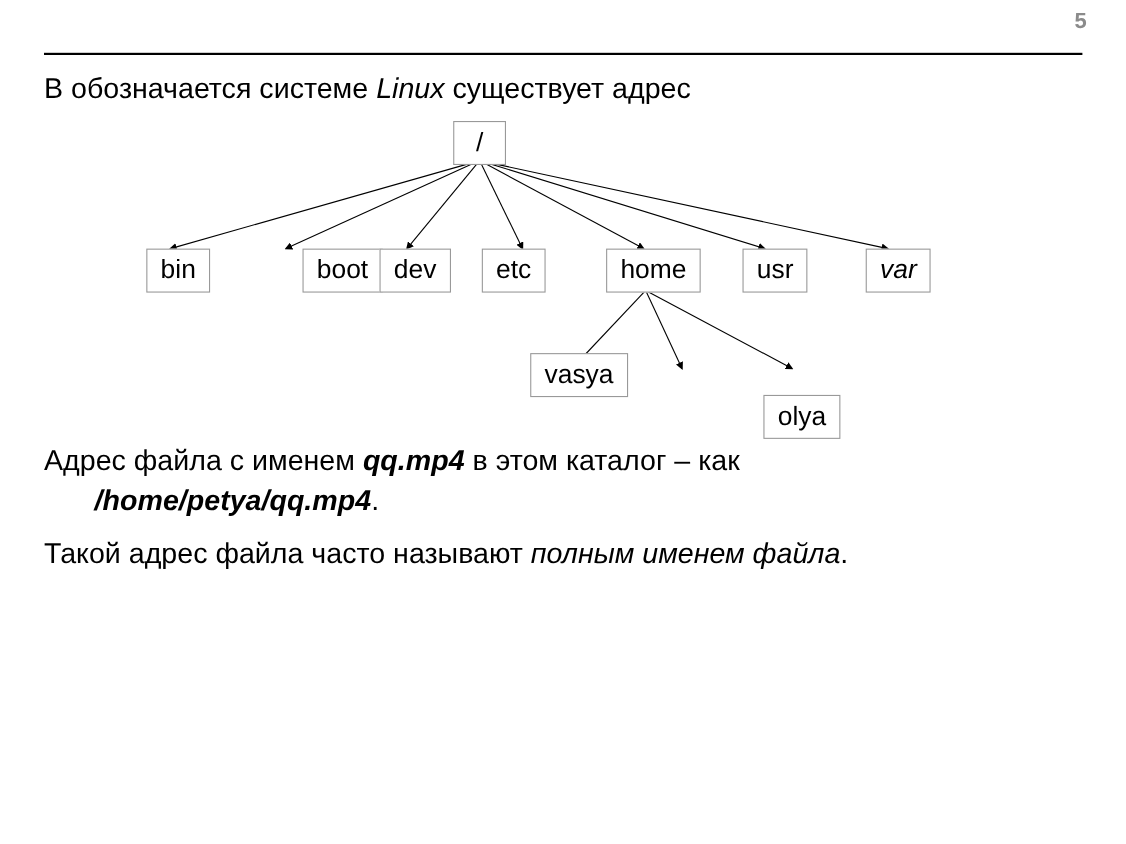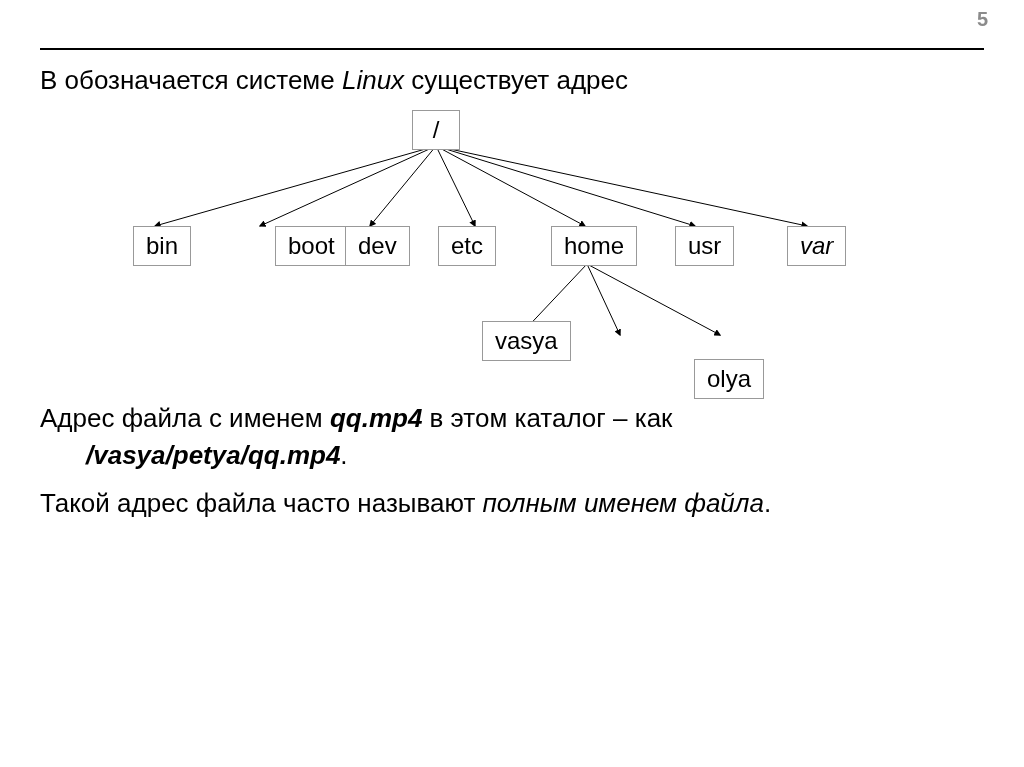--- a/index.html
+++ b/index.html
@@ -121,20 +121,20 @@
     <div class="node etc">etc</div>
     <div class="node home">home</div>
     <div class="node usr">usr</div>
     <div class="node var">var</div>
     <div class="node vasya">vasya</div>
     <div class="node olya">olya</div>
   </div>
 
   <p class="para">
     <span>Адрес файла с именем </span><span class="bold">qq.mp4</span><span> в этом каталог – как </span><br>
-    <span class="indent"><span class="bold">/vasya/petya/qq.mp4</span><span>.</span></span>
+    <span class="indent"><span class="bold">/home/petya/qq.mp4</span><span>.</span></span>
   </p>
 
   <p class="para">
     <span>Такой адрес файла часто называют </span><span class="italic">полным именем файла</span><span>.</span>
   </p>
 
 </div>
 
 </body></html>

